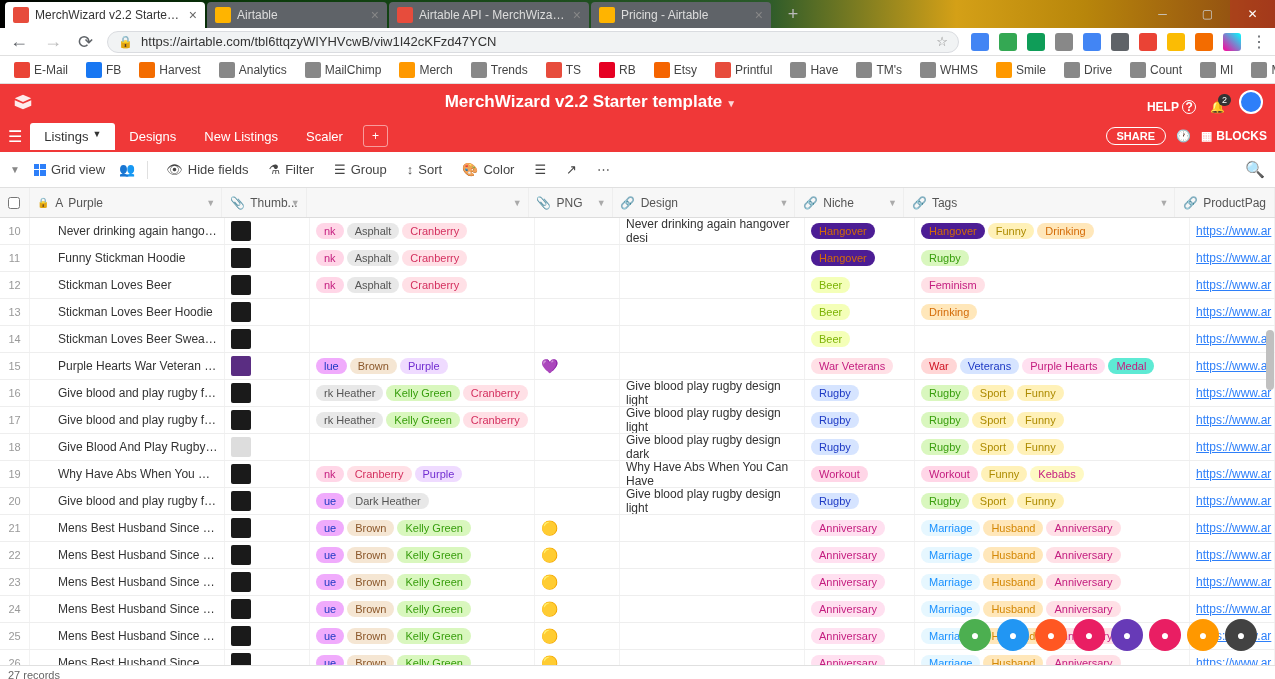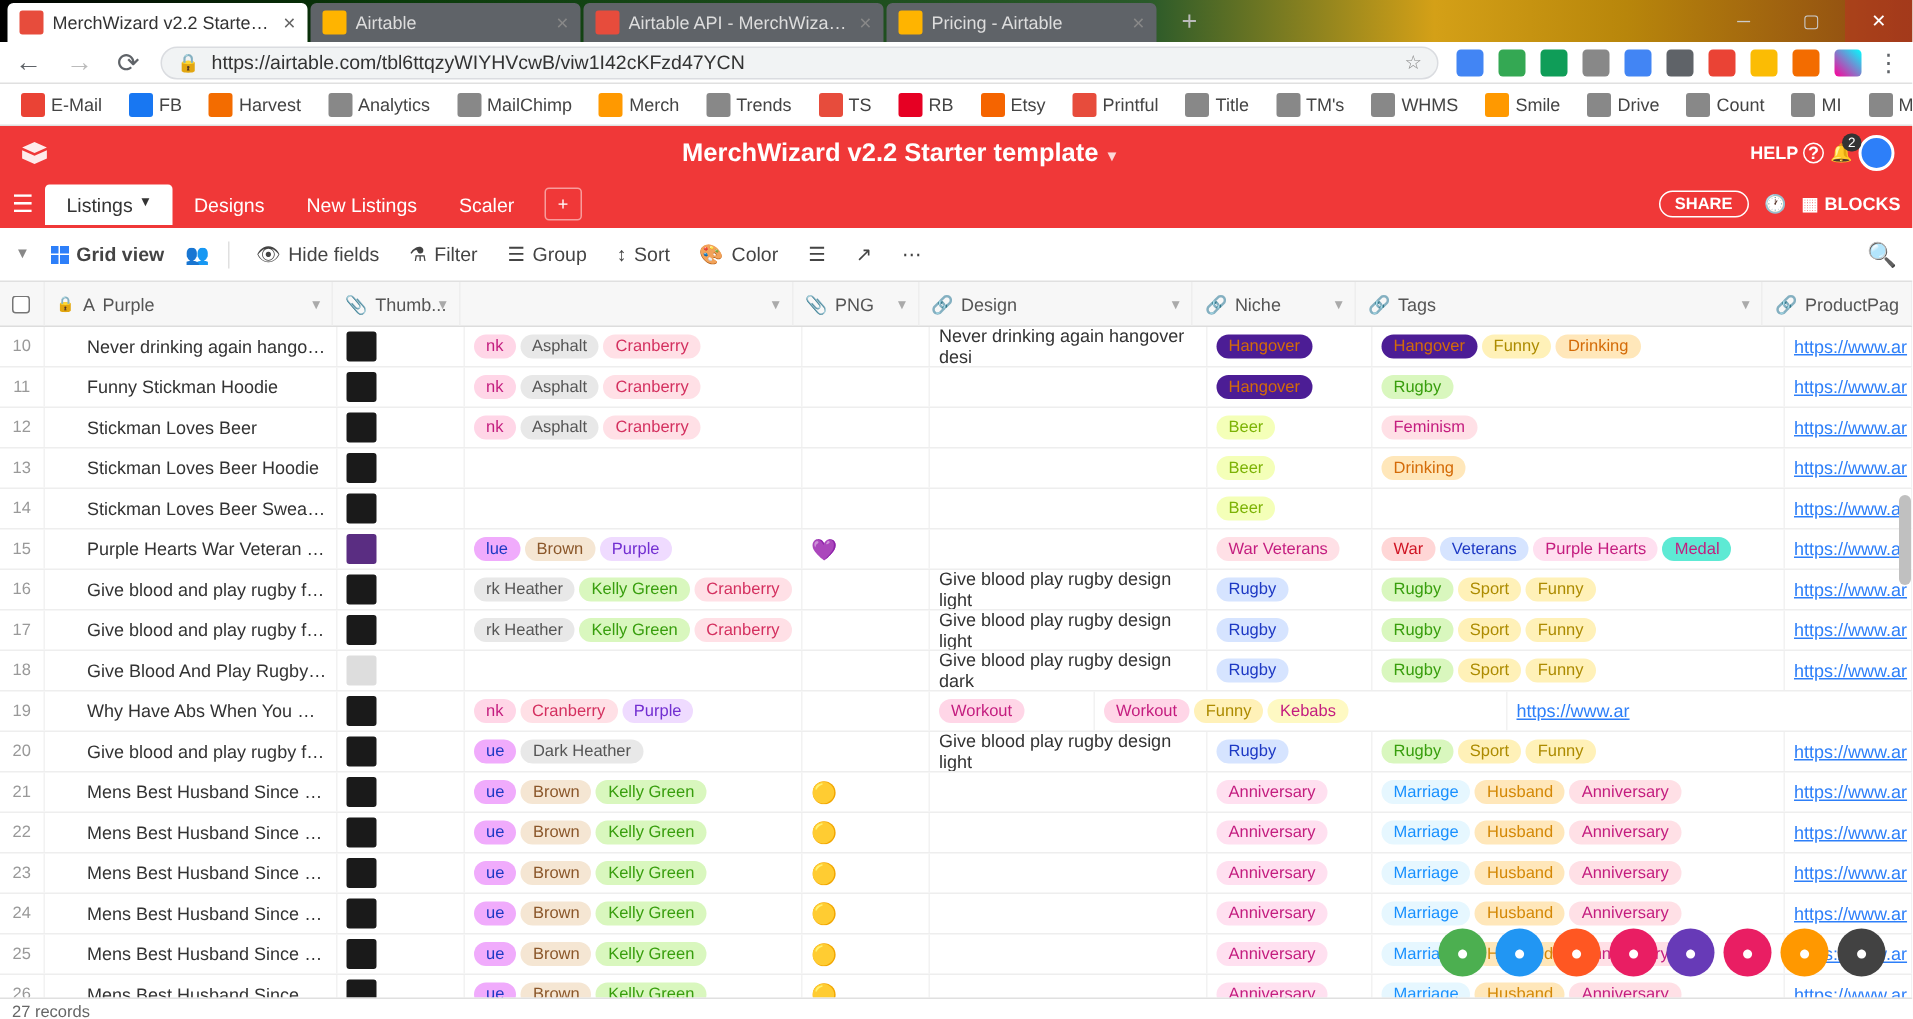--- a/index.html
+++ b/index.html
@@ -22,21 +22,21 @@
 .url-bar .lock{color:#5f6368;font-size:12px}
 .ext-icons{display:flex;gap:10px;align-items:center;margin-left:auto}
 .ext{width:18px;height:18px;border-radius:3px}
 .bookmarks{height:28px;background:#fff;border-bottom:1px solid #e0e0e0;display:flex;align-items:center;padding:0 8px;gap:6px;font-size:12px;color:#444}
 .bm{display:flex;align-items:center;gap:4px;padding:2px 6px;white-space:nowrap}
 .bm .bmicon{width:16px;height:16px;border-radius:2px}
 .app-header{height:36px;background:#f03838;display:flex;align-items:center;padding:0 12px;color:#fff}
 .app-logo{width:22px;height:22px}
 .app-title{flex:1;text-align:center;font-size:17px;font-weight:600}
 .app-title .dd{font-size:10px;opacity:0.8;margin-left:4px}
-.app-right{display:flex;align-items:center;gap:4px;font-size:12px}
+.app-right{display:flex;align-items:flex-end;gap:14px;font-size:12px}
 .help{font-weight:600}
 .bell{position:relative}
 .bell .badge{position:absolute;top:-6px;right:-6px;background:#333;color:#fff;border-radius:8px;font-size:9px;padding:1px 4px}
 .avatar{width:24px;height:24px;border-radius:50%;background:#2d7ff9;border:2px solid #fff}
 .view-tabs{height:32px;background:#f03838;display:flex;align-items:center;padding:0 8px}
 .burger{color:#fff;margin-right:8px;font-size:16px}
 .vtab{padding:6px 14px;color:#fff;font-size:13px;position:relative;display:flex;align-items:flex-start;gap:4px}
 .vtab.active{background:#fff;color:#333;border-radius:3px 3px 0 0;font-weight:500}
 .vtab .dd{font-size:9px}
 .addtab{color:#fff;padding:4px 8px;font-size:12px;border:1px solid rgba(255,255,255,0.5);border-radius:3px;margin-left:6px;line-height:1}
@@ -203,21 +203,21 @@
       <div class="bm">
         <div class="bmicon" style="background:#f56400"></div>
         <span>Etsy</span>
       </div>
       <div class="bm">
         <div class="bmicon" style="background:#e74c3c"></div>
         <span>Printful</span>
       </div>
       <div class="bm">
         <div class="bmicon" style="background:#888"></div>
-        <span>Title</span>
+        <span>Have</span>
       </div>
       <div class="bm">
         <div class="bmicon" style="background:#888"></div>
         <span>TM's</span>
       </div>
       <div class="bm">
         <div class="bmicon" style="background:#888"></div>
         <span>WHMS</span>
       </div>
       <div class="bm">
@@ -276,21 +276,21 @@
 
 <div class="toolbar">
   <span style="color:#888;font-size:10px">▼</span>
   <div class="tb-item">
     <span class="grid-ico">
         <span></span>
         <span></span>
         <span></span>
         <span></span>
       </span>
-    <span style="font-weight:700">Grid view</span>
+    <span style="font-weight:400">Grid view</span>
   </div>
   <span style="color:#888">👥</span>
   <div class="tb-sep"></div>
   <div class="tb-item">
       <span>👁</span>
       <span>Hide fields</span>
     </div>
   <div class="tb-item">
       <span>⚗</span>
       <span>Filter</span>
@@ -541,20 +541,21 @@
     <div class="cell c-title">Why Have Abs When You Can H...</div>
     <div class="cell c-thumb">
           <div class="thumb" style="background:#1a1a1a"></div>
         </div>
     <div class="cell c-colors">
           <span class="pill p-pink">nk</span>
           <span class="pill p-cranberry">Cranberry</span>
           <span class="pill p-purple">Purple</span>
         </div>
     <div class="cell c-png"></div>
+    <div class="cell c-design">Why Have Abs When You Can Have</div>
     <div class="cell c-niche">
           <span class="pill p-workout">Workout</span>
         </div>
     <div class="cell c-tags">
           <span class="pill p-workout">Workout</span>
           <span class="pill p-funny">Funny</span>
           <span class="pill p-kebabs">Kebabs</span>
         </div>
     <div class="cell c-url">
           <span class="link">https://www.ar</span>

